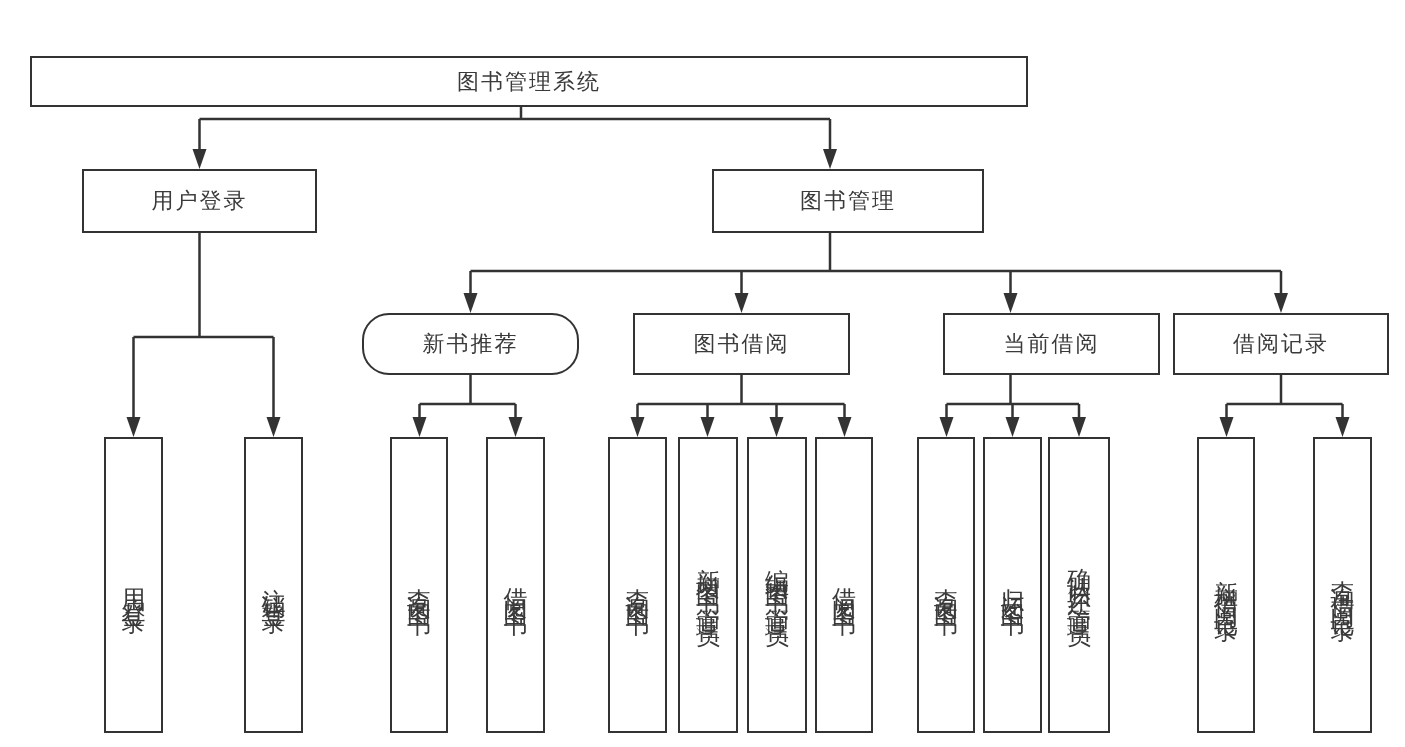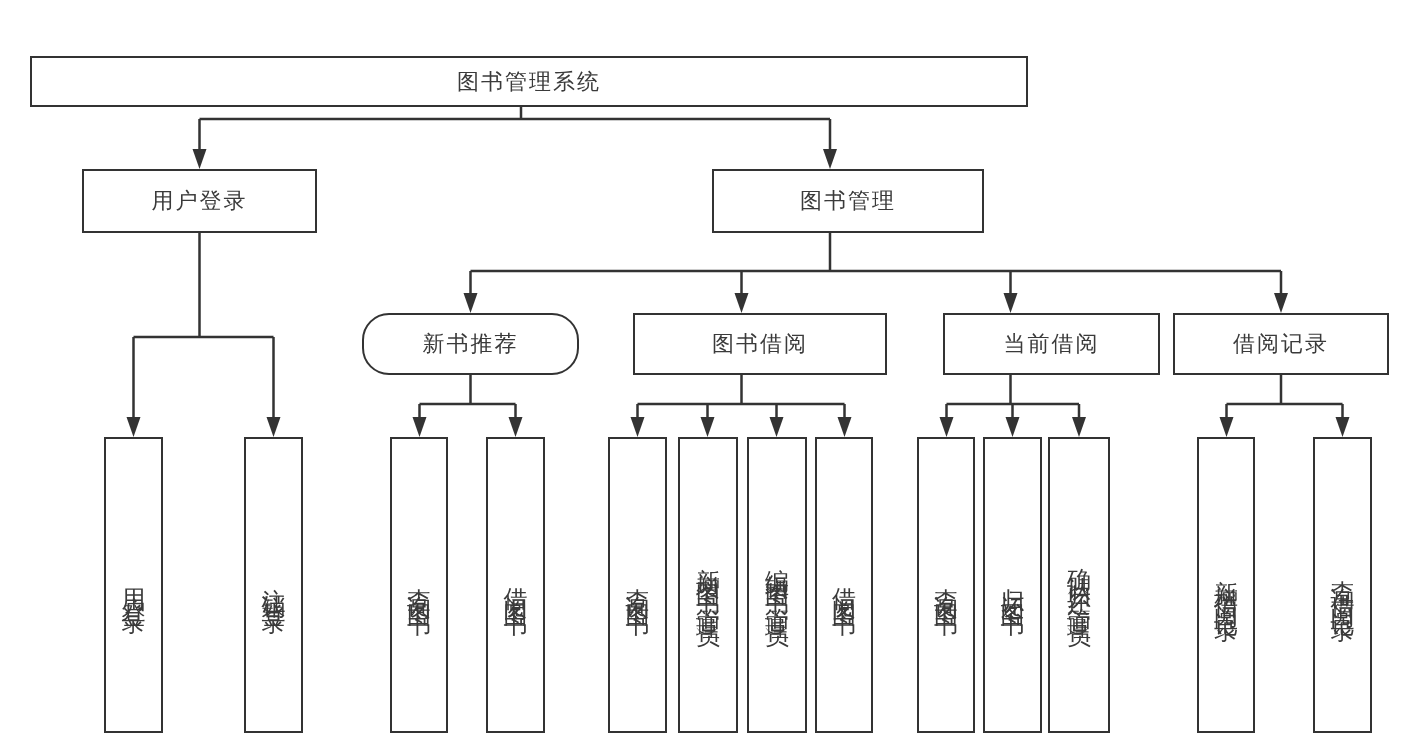--- a/index.html
+++ b/index.html
@@ -87,21 +87,21 @@
   <div class="box h" style="left:82px;top:169px;width:235px;height:64px;">
     <span class="lbl">用户登录</span>
   </div>
   <div class="box h" style="left:712px;top:169px;width:272px;height:64px;">
     <span class="lbl">图书管理</span>
   </div>
 
   <div class="box h" style="left:362px;top:313px;width:217px;height:62px;border-radius:27px;">
     <span class="lbl">新书推荐</span>
   </div>
-  <div class="box h" style="left:633px;top:313px;width:254px;height:62px;">
+  <div class="box h" style="left:633px;top:313px;width:217px;height:62px;">
     <span class="lbl">图书借阅</span>
   </div>
   <div class="box h" style="left:902px;top:313px;width:217px;height:62px;margin-left:41px;">
     <span class="lbl">当前借阅</span>
   </div>
   <div class="box h" style="left:1173px;top:313px;width:216px;height:62px;">
     <span class="lbl">借阅记录</span>
   </div>
 
   <div class="box v" style="left:104px;top:437px;width:59px;height:296px;">

